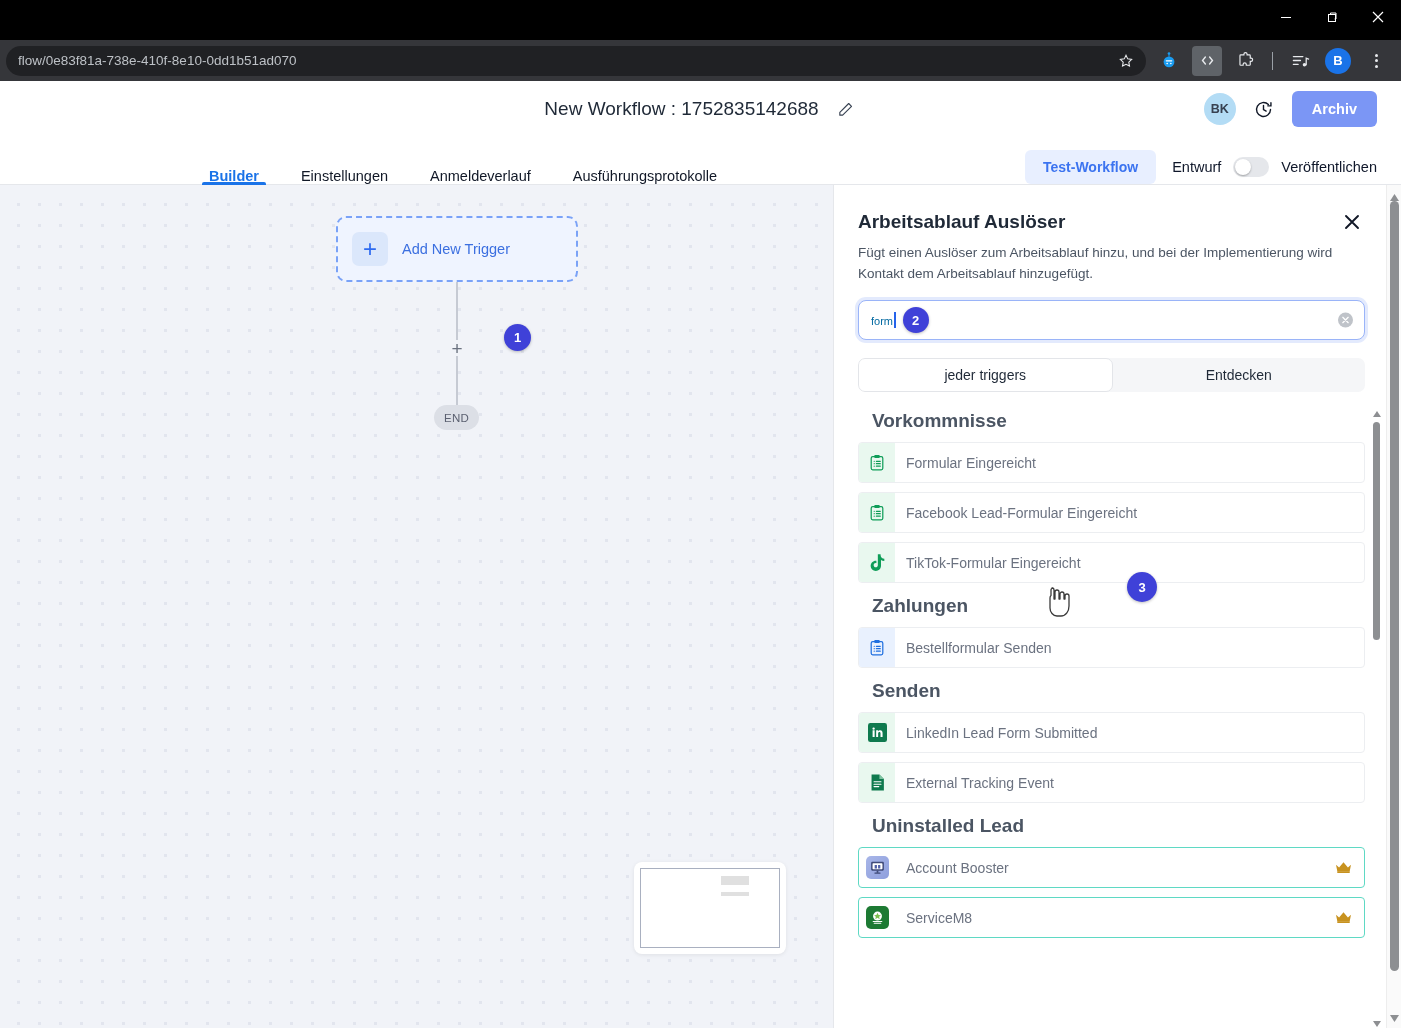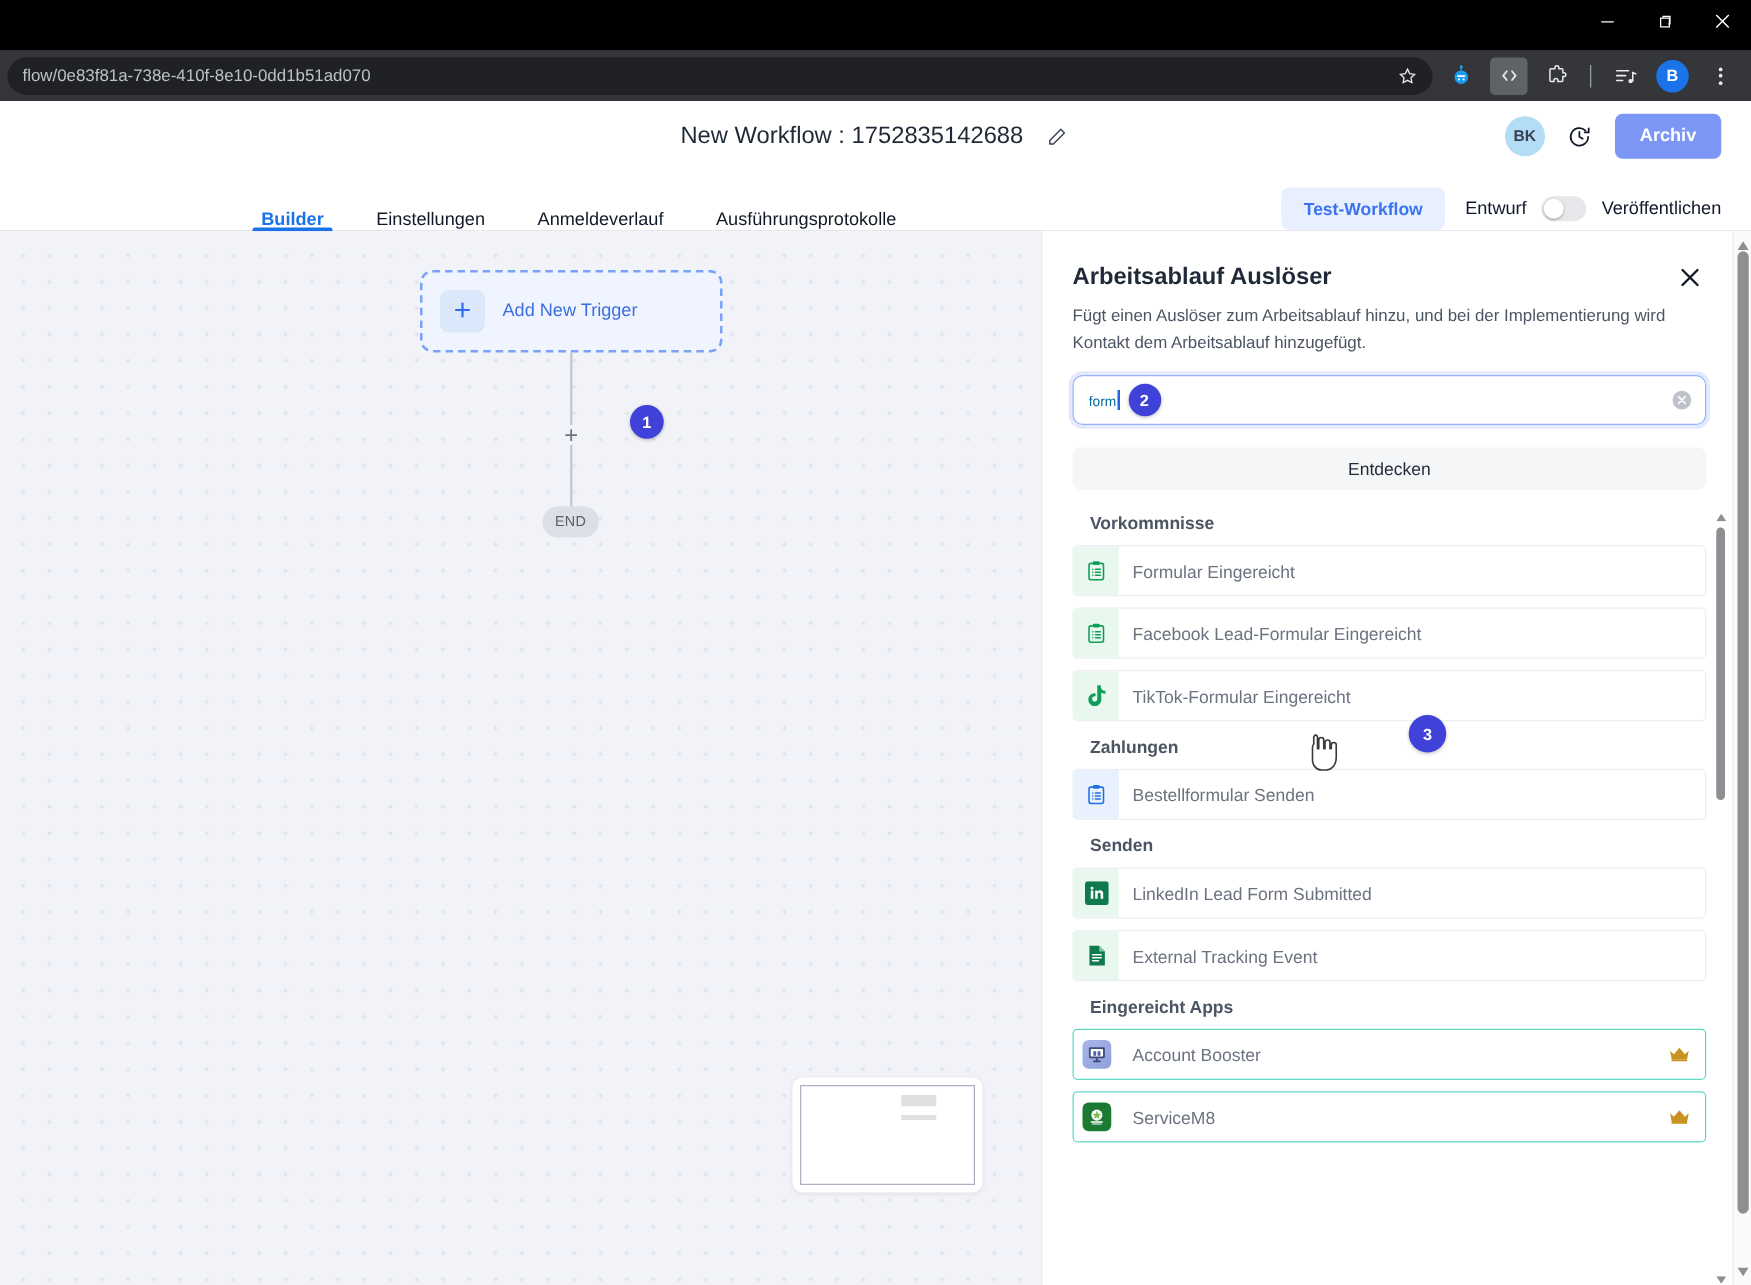--- a/index.html
+++ b/index.html
@@ -204,21 +204,21 @@
   .seg-item.active {
     background: #fff; border: 1px solid #e3e5e9; border-radius: 7px;
     font-weight: 400; color: #1f2937;
   }
 
   .list-scroll {
     flex: 1; overflow: hidden; position: relative; margin-top: 18px;
     padding: 0 36px 0 24px;
   }
   .sec-title {
-    font-size: 14px; font-weight: 700; color: #4b5563; margin: 12px 0 10px 14px;
+    font-size: 19px; font-weight: 700; color: #4b5563; margin: 12px 0 10px 14px;
   }
   .sec-title:first-child { margin-top: 0; }
   .row {
     display: flex; align-items: center; height: 41px; border: 1px solid #eceef1;
     border-radius: 4px; margin-bottom: 9px; background: #fff; cursor: pointer;
     position: relative; overflow: hidden;
   }
   .row.promo { border: 1px solid #5fd9c4; }
   .row-icon {
     width: 36px; height: 100%; display: flex; align-items: center; justify-content: center; flex: none;
@@ -424,20 +424,21 @@
           <span class="badge badge-2">2</span>
           <span class="search-clear">
             <svg width="9" height="9" viewBox="0 0 10 10">
                 <path d="M2 2 L8 8 M8 2 L2 8" stroke="#fff" stroke-width="1.4" stroke-linecap="round"></path>
               </svg>
           </span>
         </div>
       </div>
 
       <div class="seg">
+        <div class="seg-item active">jeder triggers</div>
         <div class="seg-item">Entdecken</div>
       </div>
 
       <div class="list-scroll">
         <div id="list-root">
             <div class="sec-title">Vorkommnisse</div>
             <div class="row">
               <div class="row-icon green-bg" style="color: rgb(15, 157, 88);">
                 <svg width="16" height="17" viewBox="0 0 20 22" fill="none" stroke="currentColor" stroke-width="1.6" stroke-linecap="round">
                   <rect x="2.5" y="3.5" width="15" height="17" rx="2"></rect>
@@ -489,21 +490,21 @@
             <div class="row">
               <div class="row-icon green-bg" style="color: rgb(15, 157, 88);">
                 <svg width="17" height="19" viewBox="0 0 20 22">
                   <path d="M3 1.6h9.2L17.5 7v13.4H3z" fill="#0f7a4e"></path>
                   <path d="M12.2 1.6V7h5.3z" fill="#7fc5a2"></path>
                   <path d="M5.9 10.2h8.2M5.9 13h8.2M5.9 15.8h5.6" stroke="#fff" stroke-width="1.3" stroke-linecap="round"></path>
                 </svg>
               </div>
               <span class="row-label">External Tracking Event</span>
             </div>
-            <div class="sec-title">Eingereicht Apps</div>
+            <div class="sec-title">Uninstalled Lead</div>
             <div class="row promo">
               <div class="row-icon plain" style="color: rgb(15, 157, 88);">
                 <span class="logo-sq" style="background:linear-gradient(135deg,#a8b6e8,#8e9fdd);">
                   <svg width="17" height="17" viewBox="0 0 24 24">
                     <rect x="3" y="4" width="18" height="12.5" rx="1.6" fill="#3f4a78"></rect>
                     <rect x="5" y="6" width="14" height="8.5" rx="1" fill="#ffffff"></rect>
                     <path d="M8 8.5h3.2v5H8zM12.8 8.5H16v5h-3.2z" fill="#4f5fa8"></path>
                     <rect x="10.8" y="16.5" width="2.4" height="3" fill="#3f4a78"></rect>
                     <rect x="7.5" y="19" width="9" height="1.8" rx=".9" fill="#3f4a78"></rect>
                   </svg>

